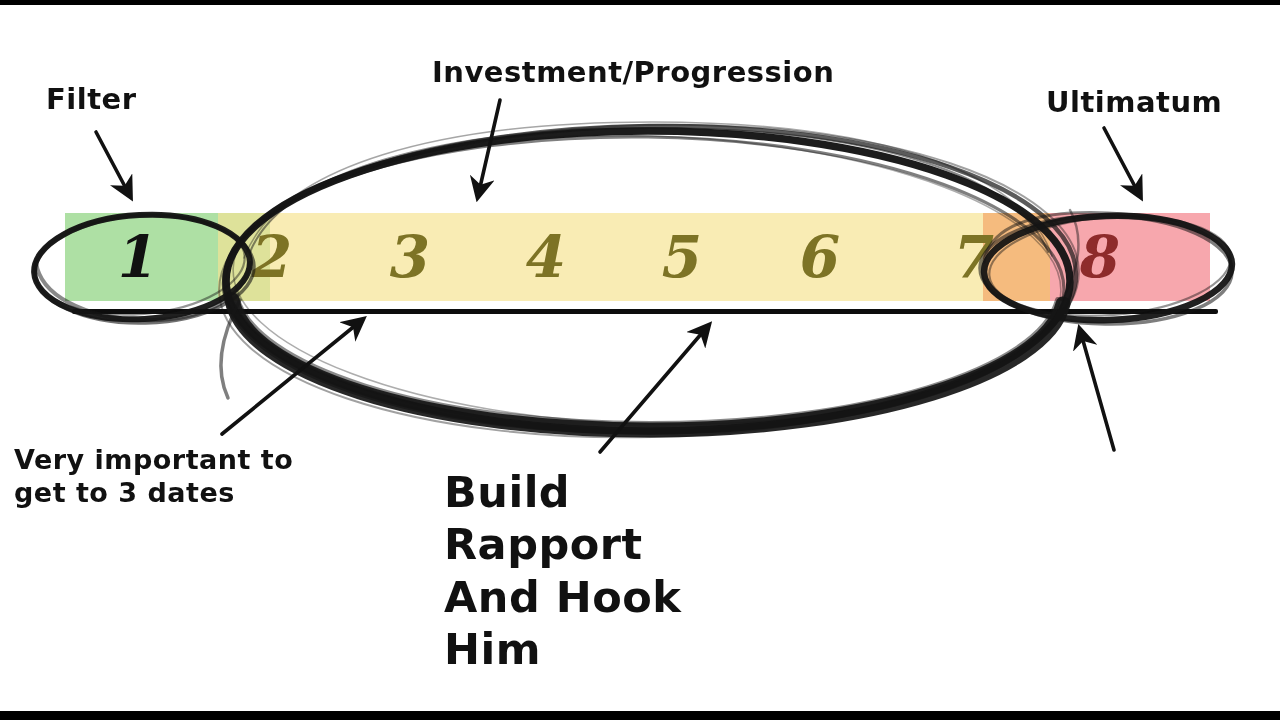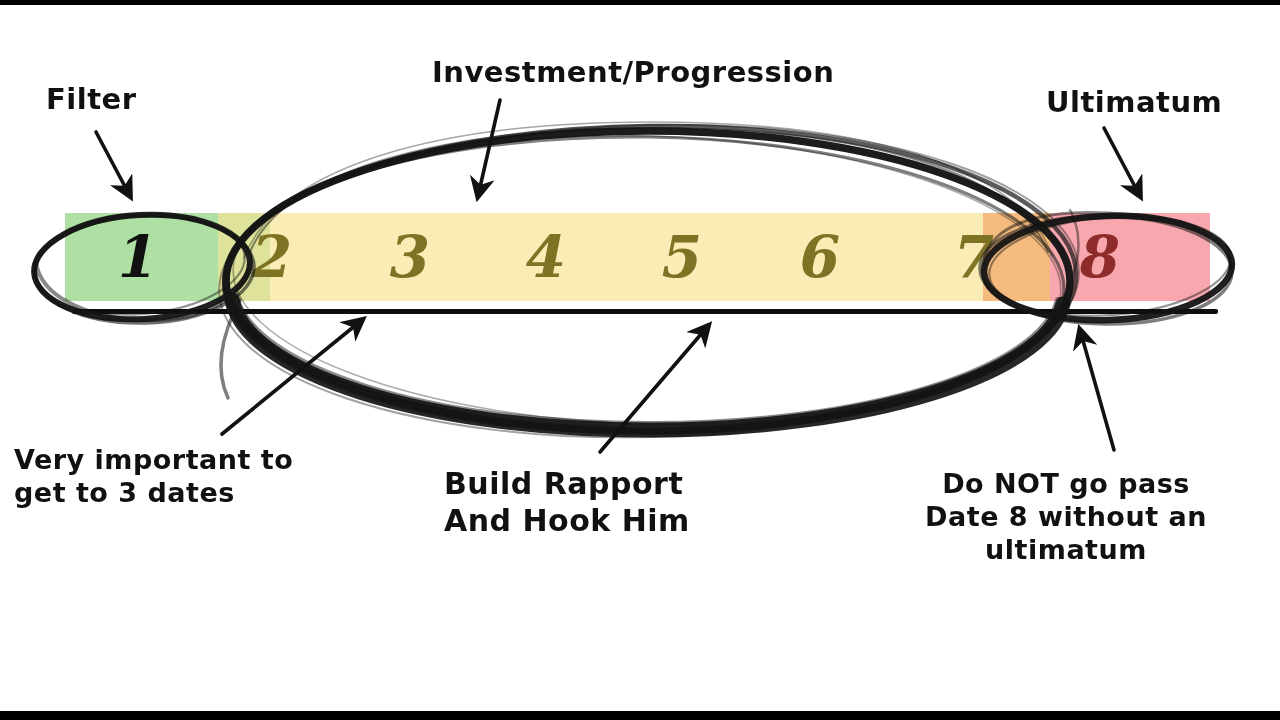--- a/index.html
+++ b/index.html
@@ -74,21 +74,21 @@
     position: absolute;
     font-family: "DejaVu Sans", sans-serif;
     font-weight: 700;
     color: #111111;
     letter-spacing: 0.5px;
     line-height: 1.22;
     white-space: pre-line;
   }
   .hand.sm { font-size: 27px; }
   .hand.md { font-size: 29px; }
-  .hand.lg { font-size: 30px; }
+  .hand.lg { font-size: 43px; }
 
   .lbl-filter      { left: 46px;  top: 82px;  }
   .lbl-investment  { left: 432px; top: 55px;  }
   .lbl-ultimatum   { left: 1046px;top: 85px;  }
   .lbl-left-note   { left: 14px;  top: 444px; text-align: left; width: 330px; }
   .lbl-center-note { left: 444px; top: 466px; text-align: left;   width: 340px; }
   .lbl-right-note  { left: 916px; top: 468px; text-align: center; width: 300px; }
 
   
   #ink {
@@ -177,17 +177,14 @@
   <div class="hand md lbl-investment">Investment/Progression</div>
 
   <div class="hand md lbl-ultimatum">Ultimatum</div>
 
   <div class="hand sm lbl-left-note">Very important to
 get to 3 dates</div>
 
   <div class="hand lg lbl-center-note">Build Rapport
 And Hook Him</div>
 
-  <div class="hand sm lbl-right-note">Do NOT go pass
-Date 8 without an
-ultimatum</div>
 
 </div>
 
 </body></html>

